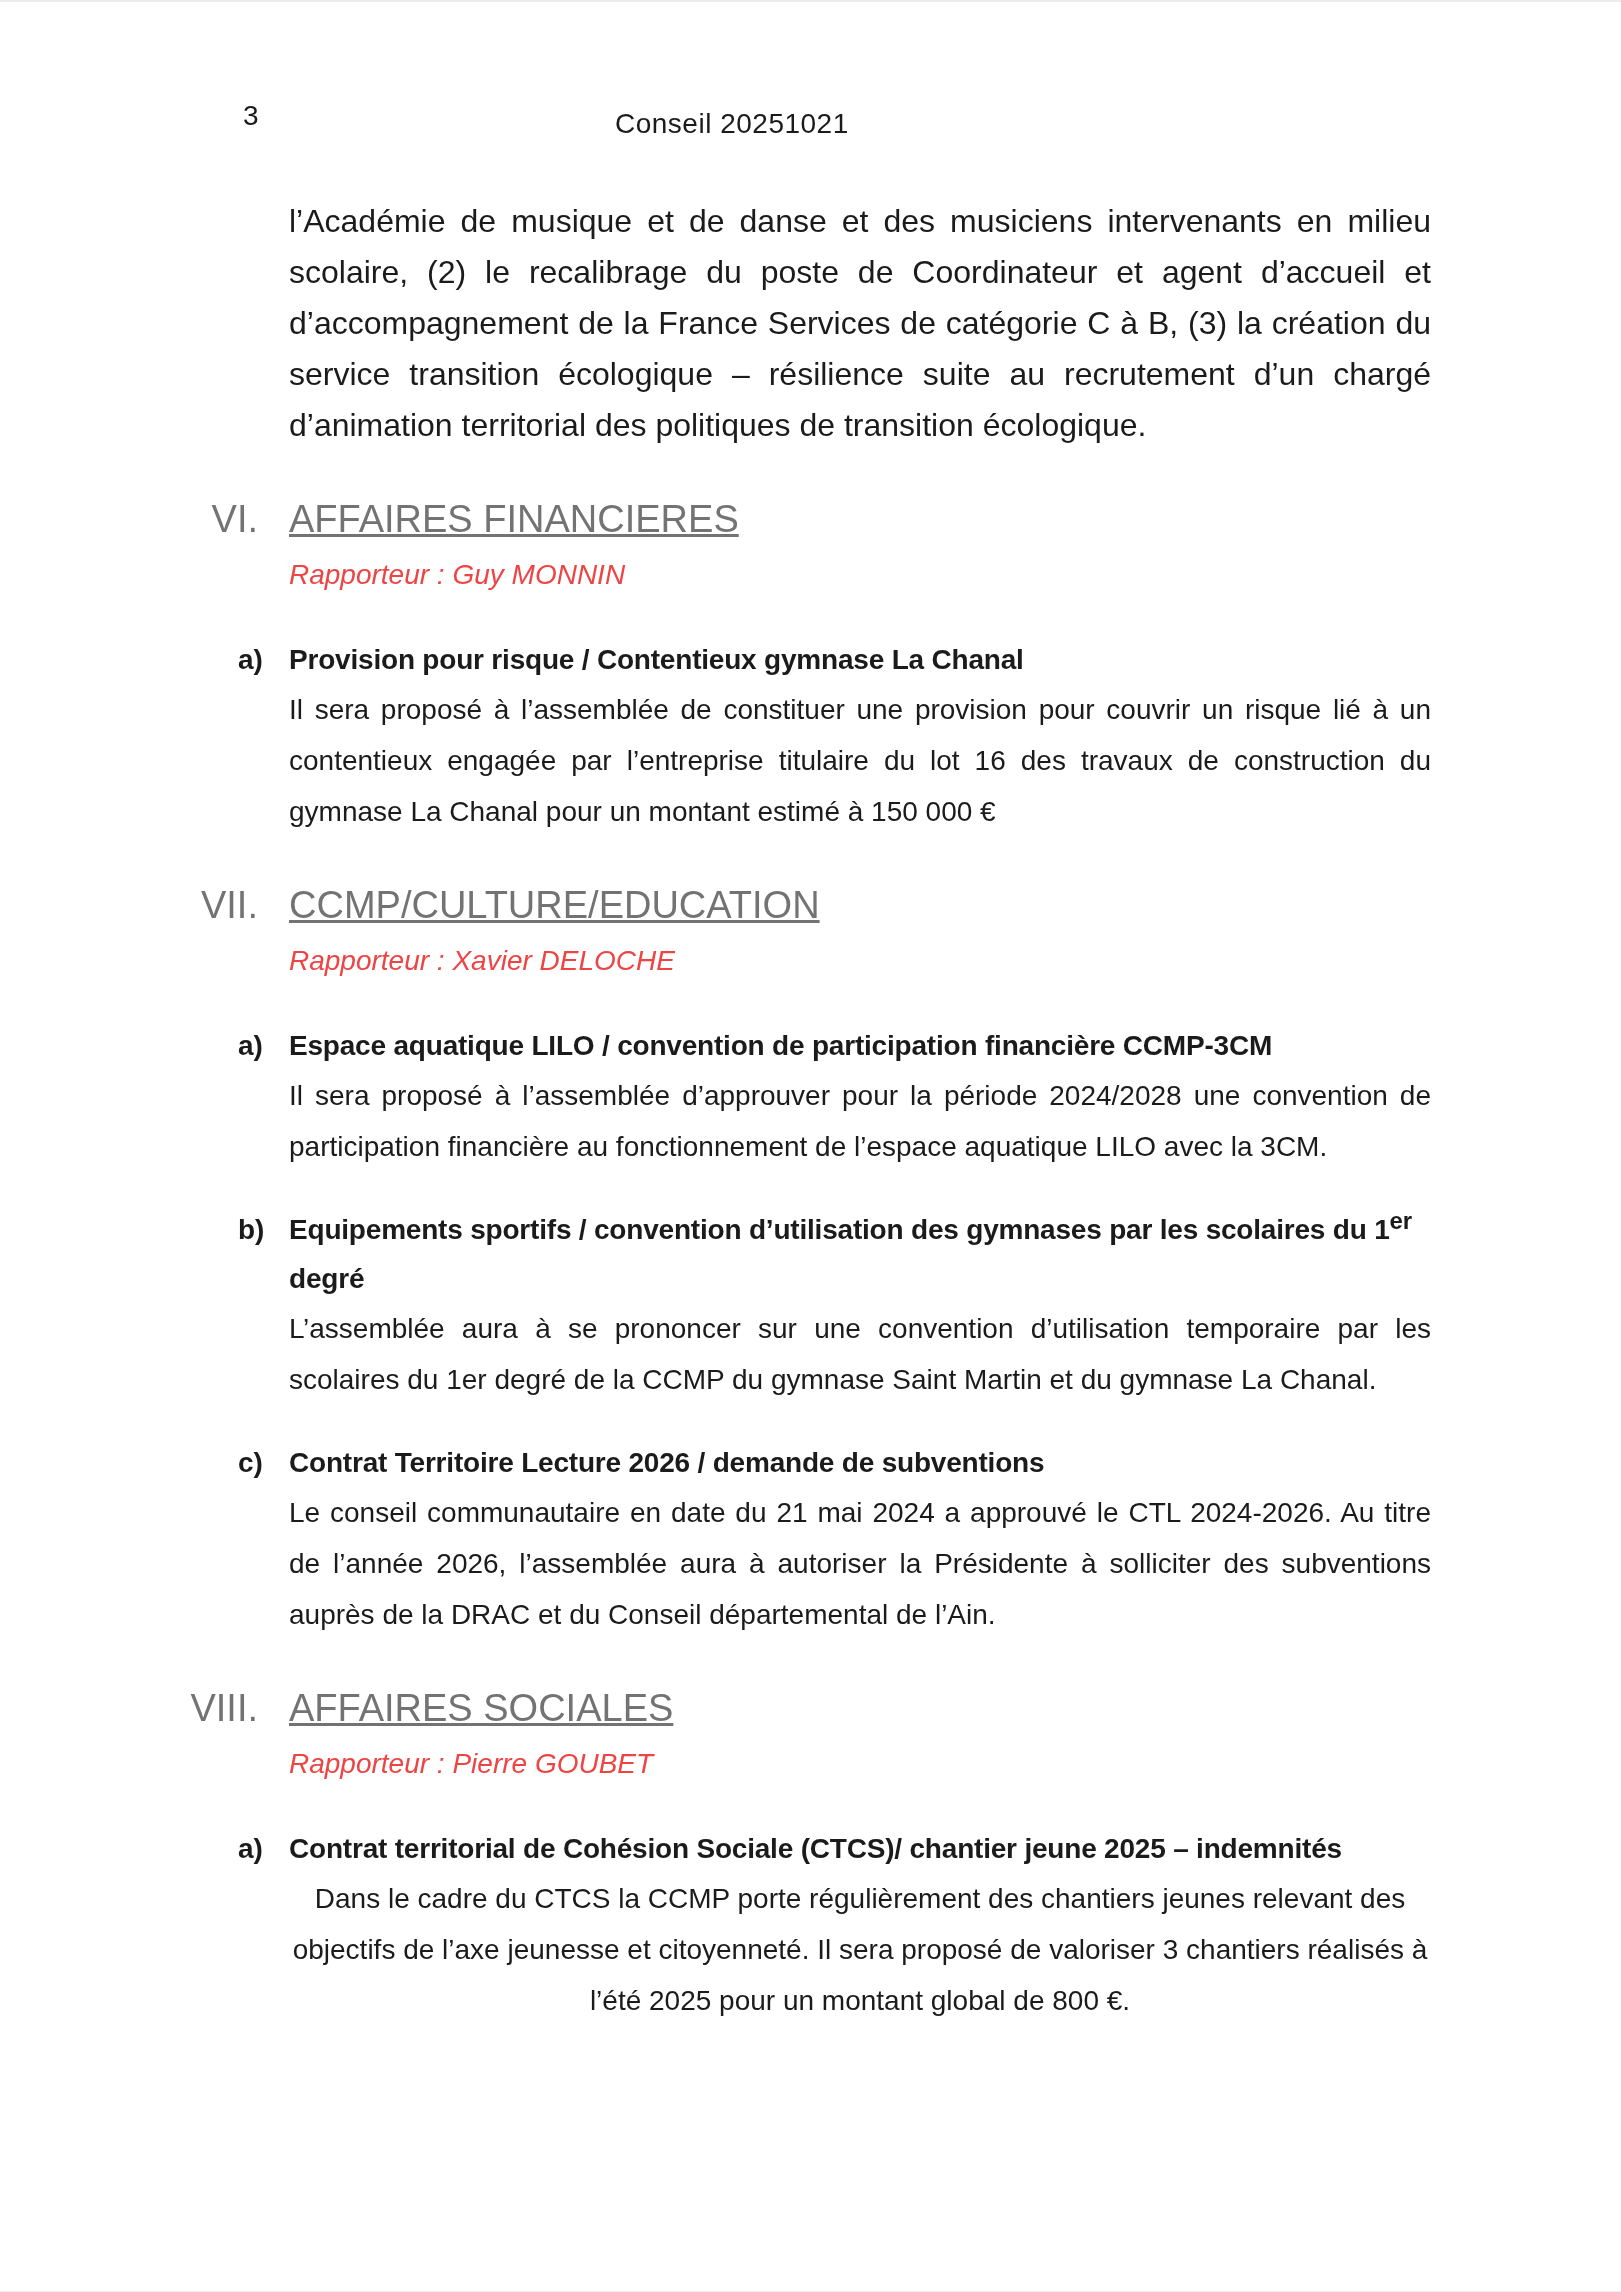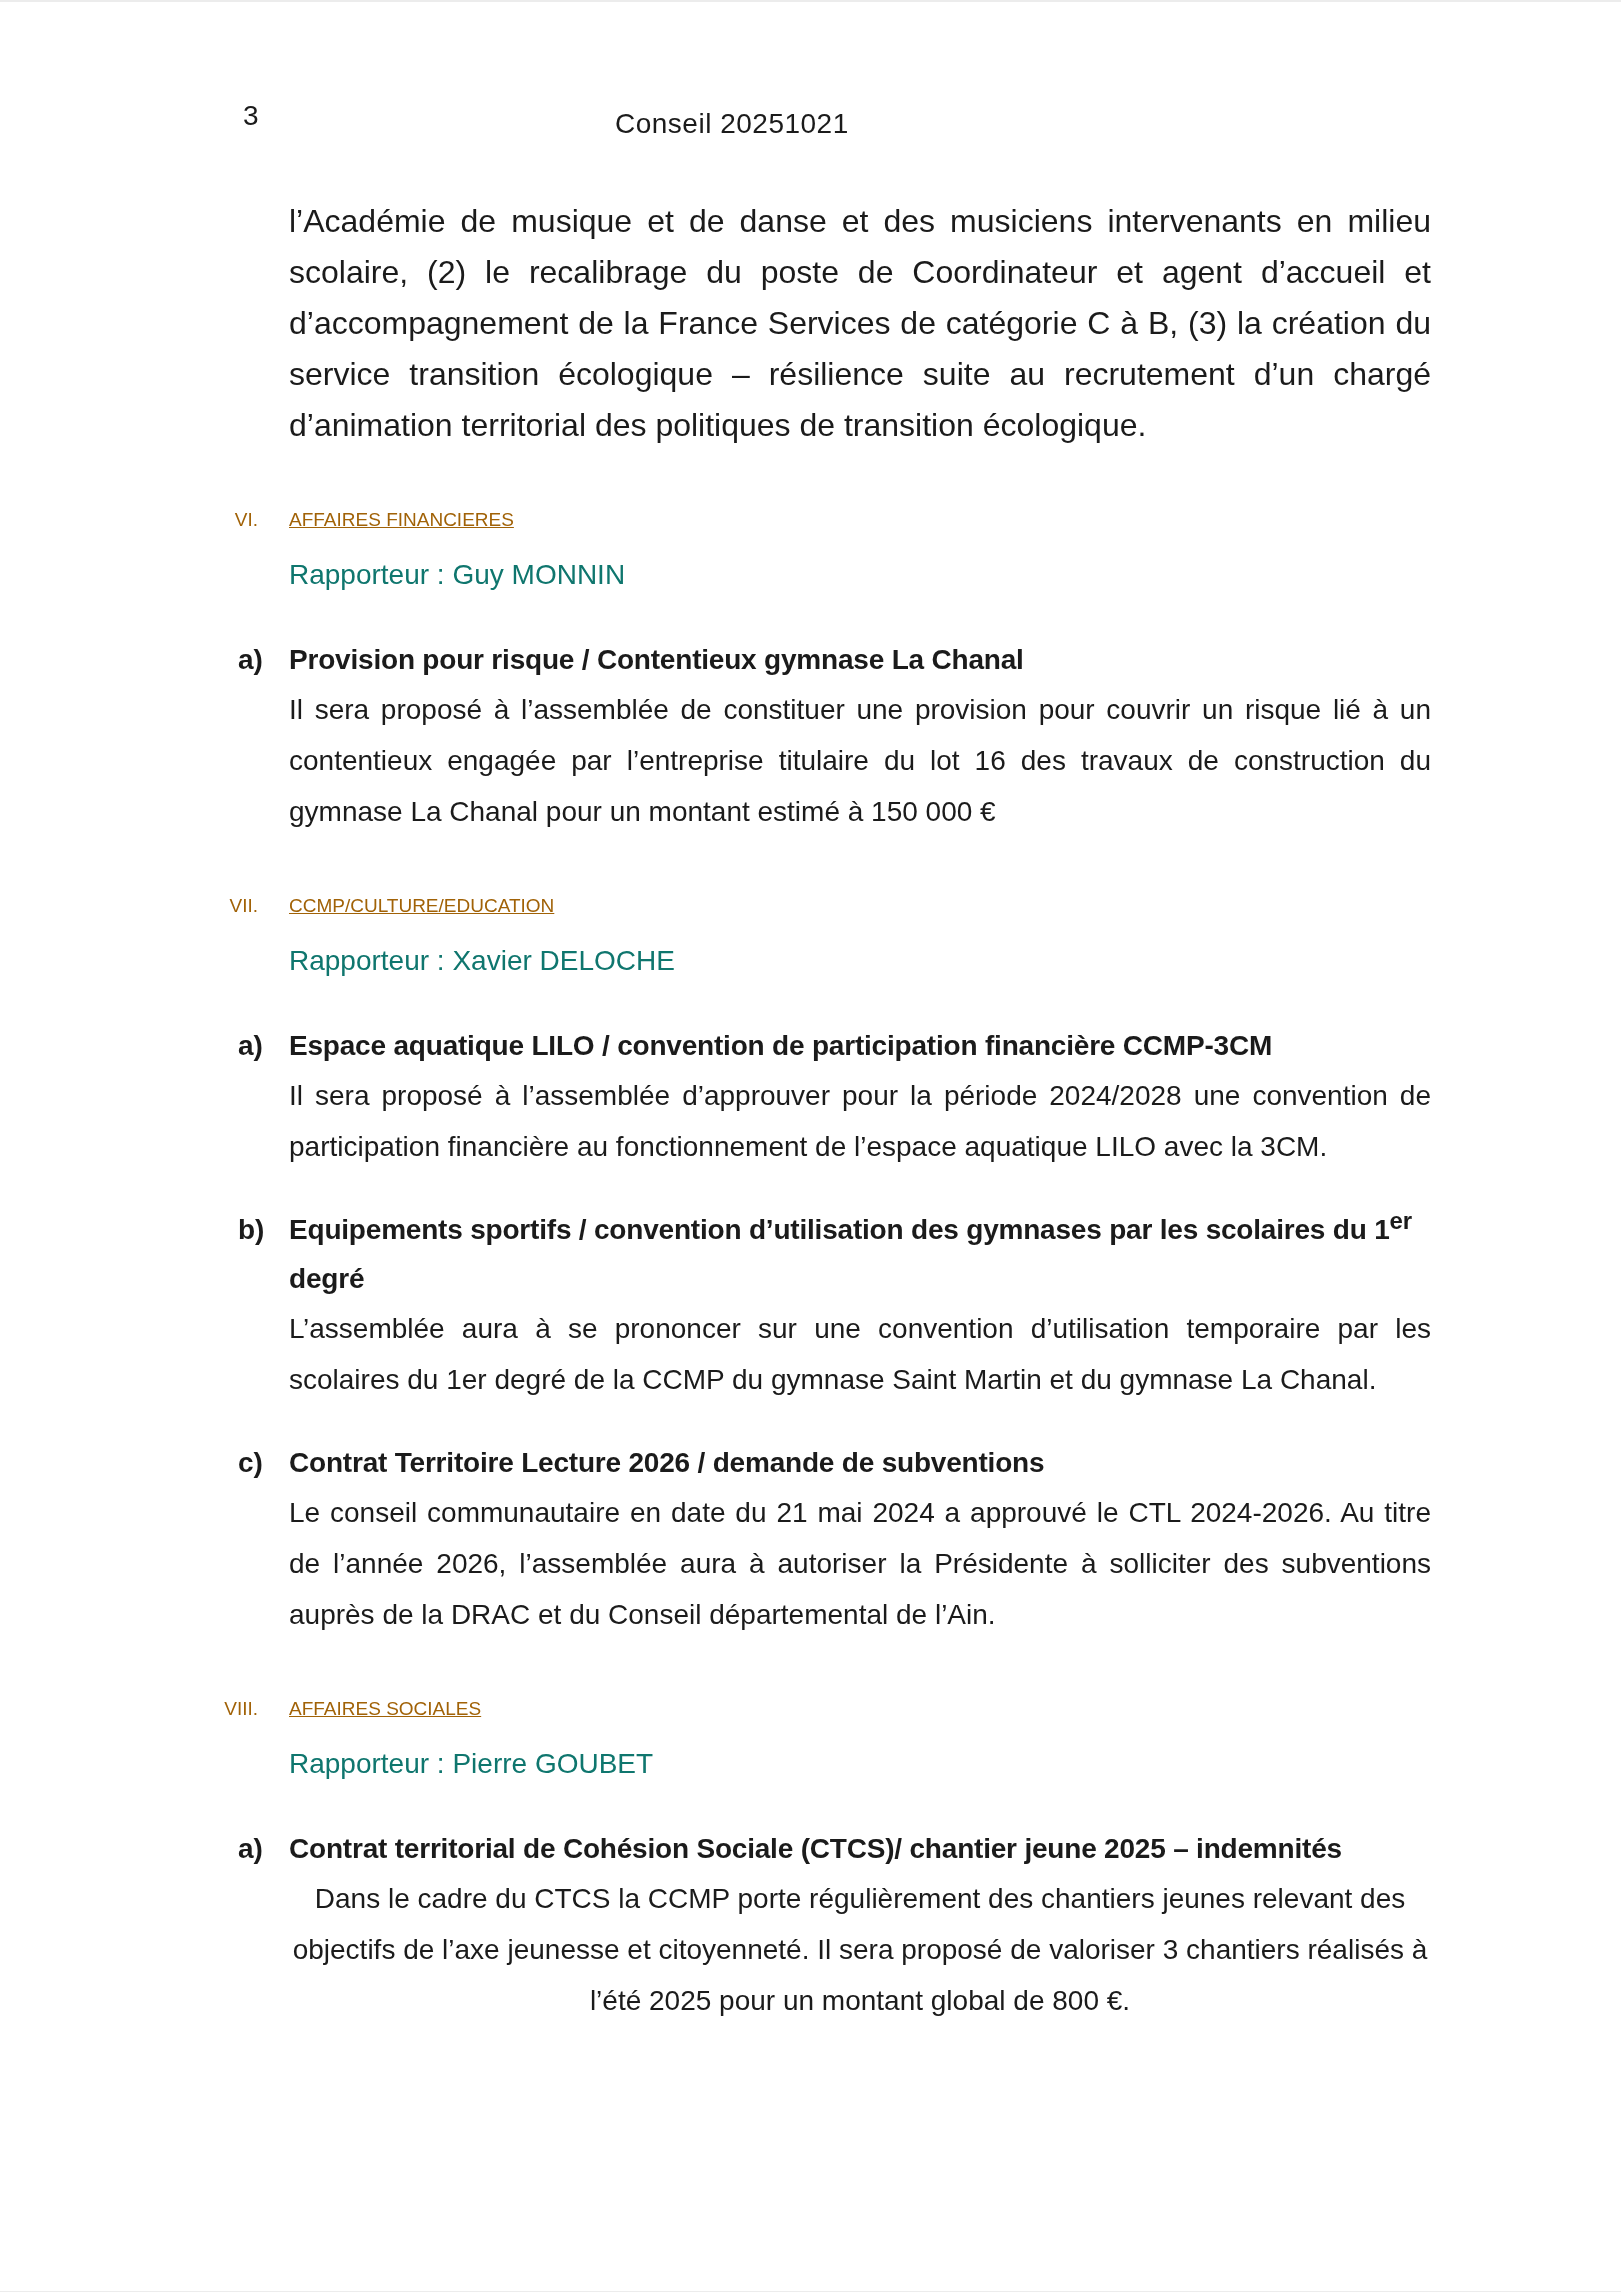--- a/index.html
+++ b/index.html
@@ -51,38 +51,39 @@
     margin: 0 190px 0 289px;
     font-size: 32px;
     line-height: 51px;
     text-align: justify;
     text-justify: inter-word;
   }
   
   .section-heading {
     display: flex;
     margin-top: 41px;
-    color: #a16207;
-    font-size: 19px;
+    color: #737373;
+    font-size: 38px;
     line-height: 55px;
   }
   .sec-num {
     width: 258px;
     text-align: right;
     flex: 0 0 auto;
   }
   .sec-title {
     margin-left: 31px;
     text-decoration: underline;
   }
   .rapporteur {
     margin-left: 289px;
-    color: #0f766e;
+    color: #ef4444;
     font-size: 28px;
     line-height: 55px;
+    font-style: italic;
   }
   
   .item {
     position: relative;
     margin: 33px 190px 0 289px;
     font-size: 28px;
   }
   .item-label {
     position: absolute;
     left: -51px;

